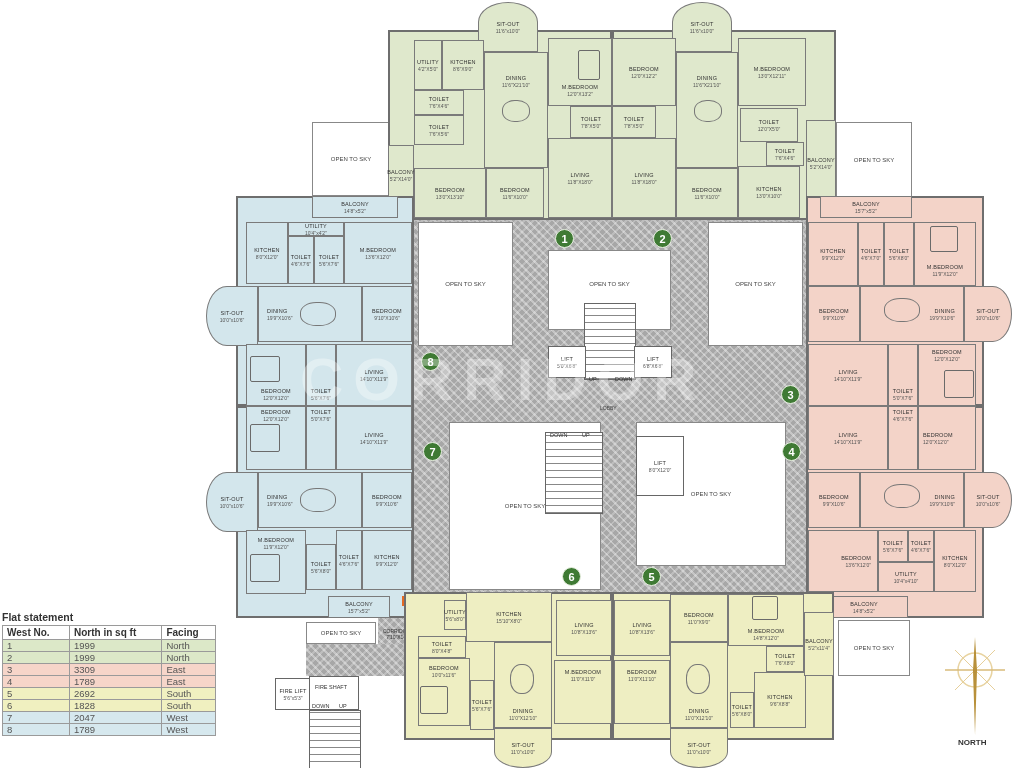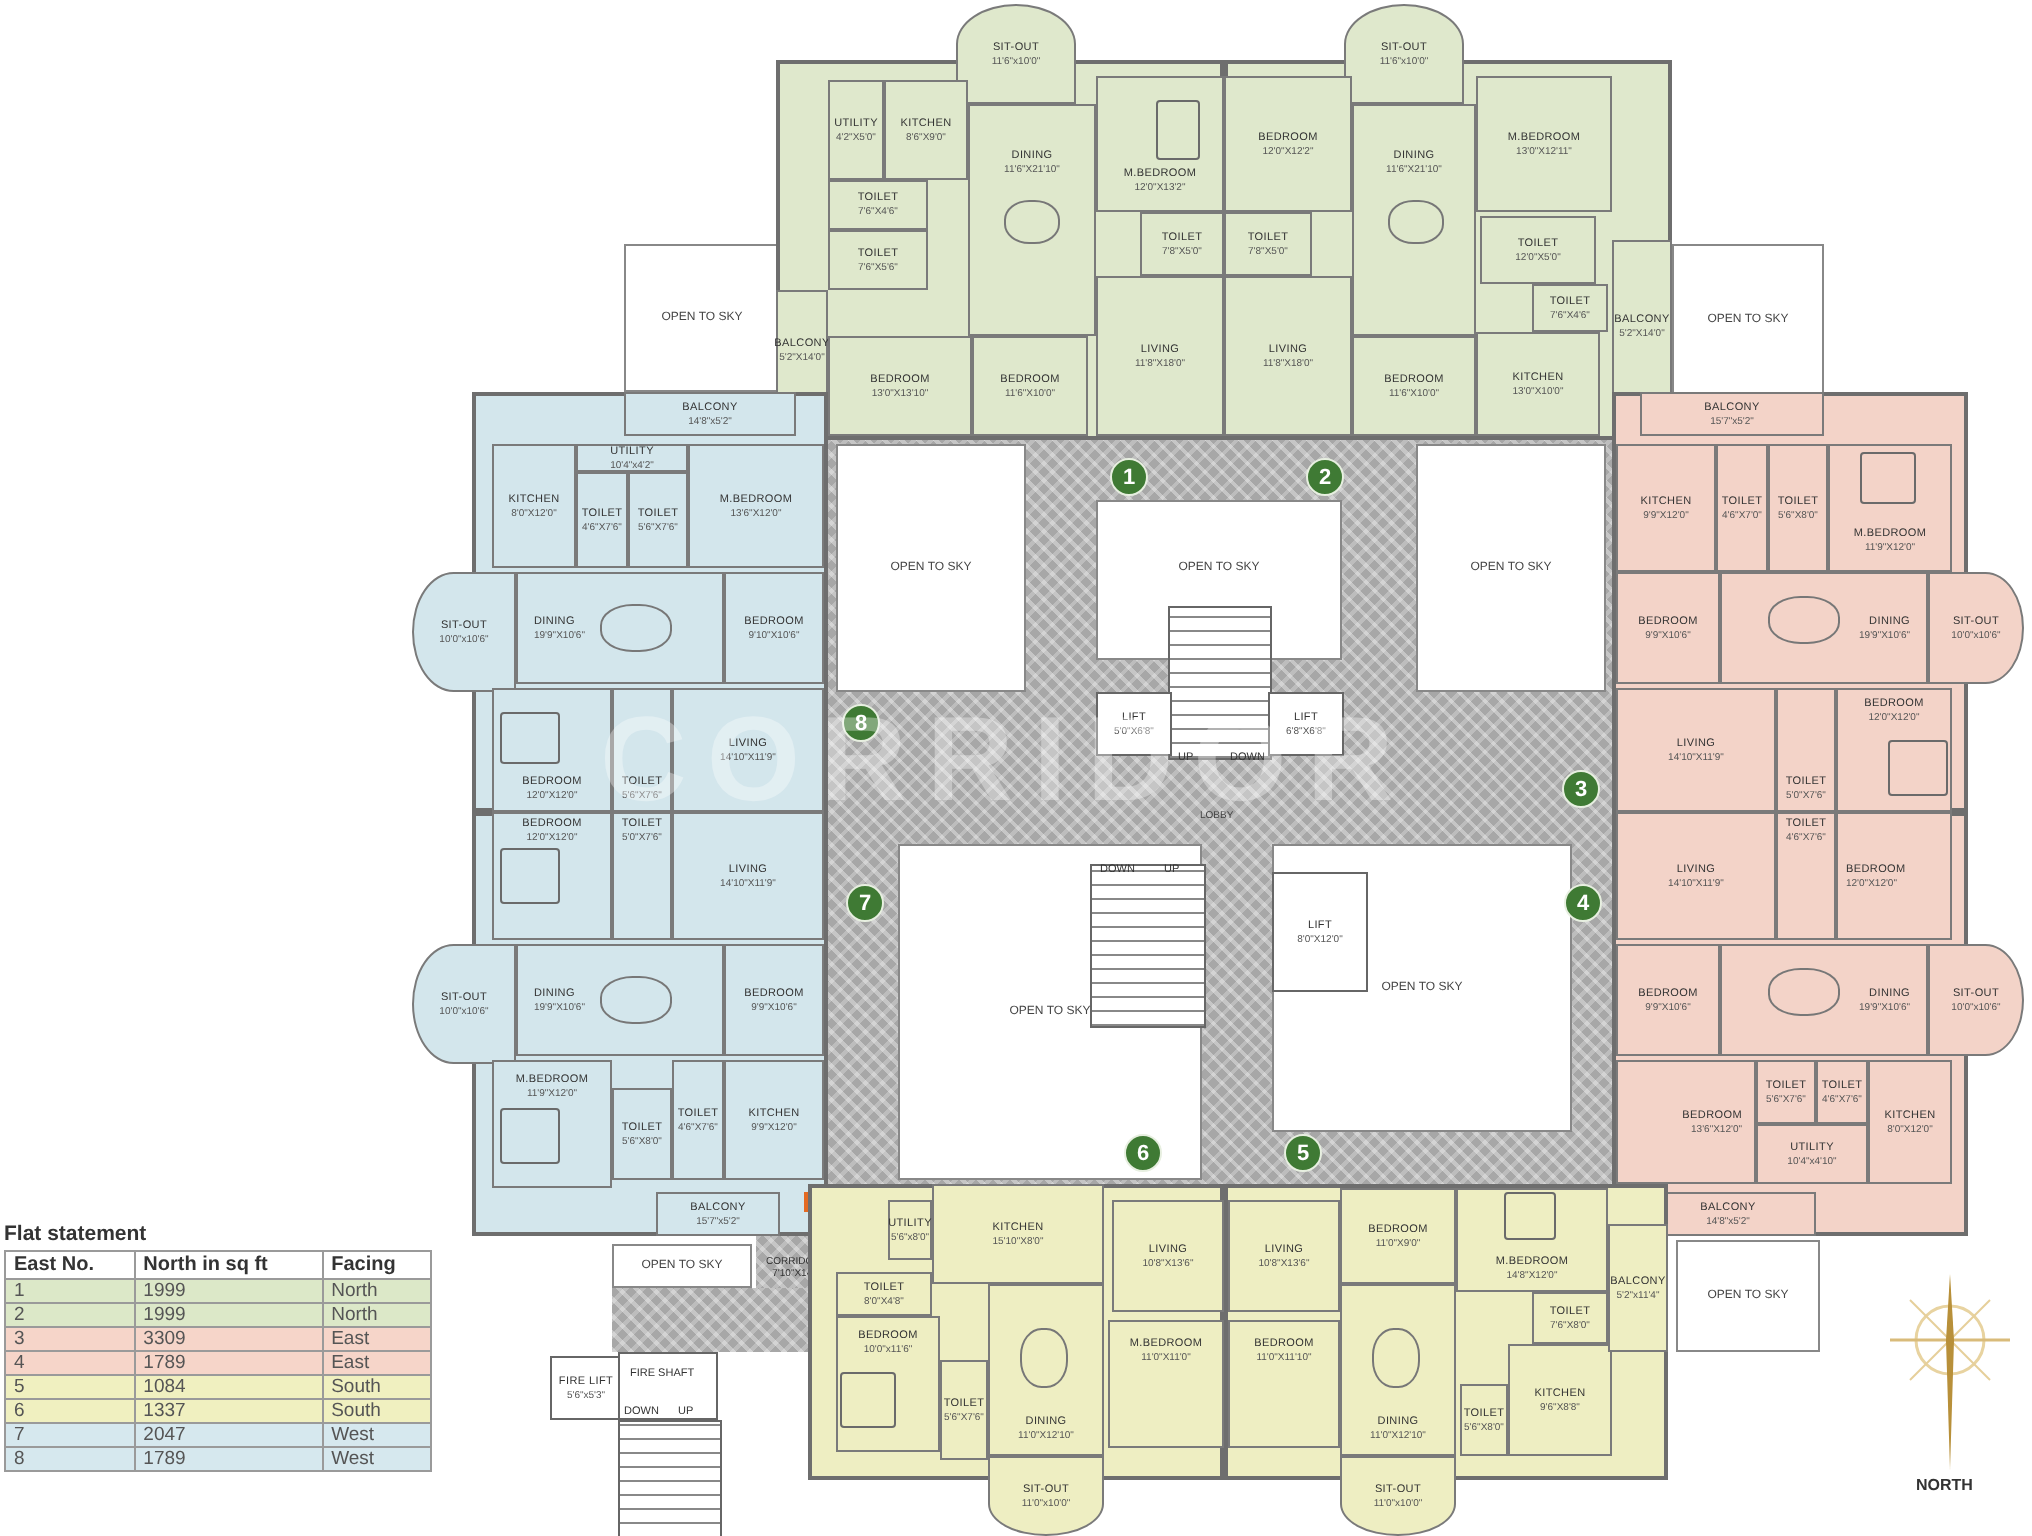--- a/index.html
+++ b/index.html
@@ -504,21 +504,21 @@
 <div class="badge" style="left:562px;top:567px;">6</div>
 <div class="badge" style="left:423px;top:442px;">7</div>
 <div class="badge" style="left:421px;top:352px;">8</div>
 
 <div class="watermark">CORRIDOR</div>
 
 <div class="area-title">Flat statement</div>
 <table class="area">
   <thead>
     <tr>
-      <th>East No.</th>
+      <th>West No.</th>
       <th>North in sq ft</th>
       <th>Facing</th>
     </tr>
   </thead>
   <tbody>
     <tr style="background:#dce8c8;">
         <td>1</td>
         <td>1999</td>
         <td>North</td>
       </tr>
@@ -532,26 +532,26 @@
         <td>3309</td>
         <td>East</td>
       </tr>
     <tr style="background:#f6d5c9;">
         <td>4</td>
         <td>1789</td>
         <td>East</td>
       </tr>
     <tr style="background:#f0f0c0;">
         <td>5</td>
-        <td>1084</td>
+        <td>2692</td>
         <td>South</td>
       </tr>
     <tr style="background:#f0f0c0;">
         <td>6</td>
-        <td>1337</td>
+        <td>1828</td>
         <td>South</td>
       </tr>
     <tr style="background:#d6e8ee;">
         <td>7</td>
         <td>2047</td>
         <td>West</td>
       </tr>
     <tr style="background:#d6e8ee;">
         <td>8</td>
         <td>1789</td>

